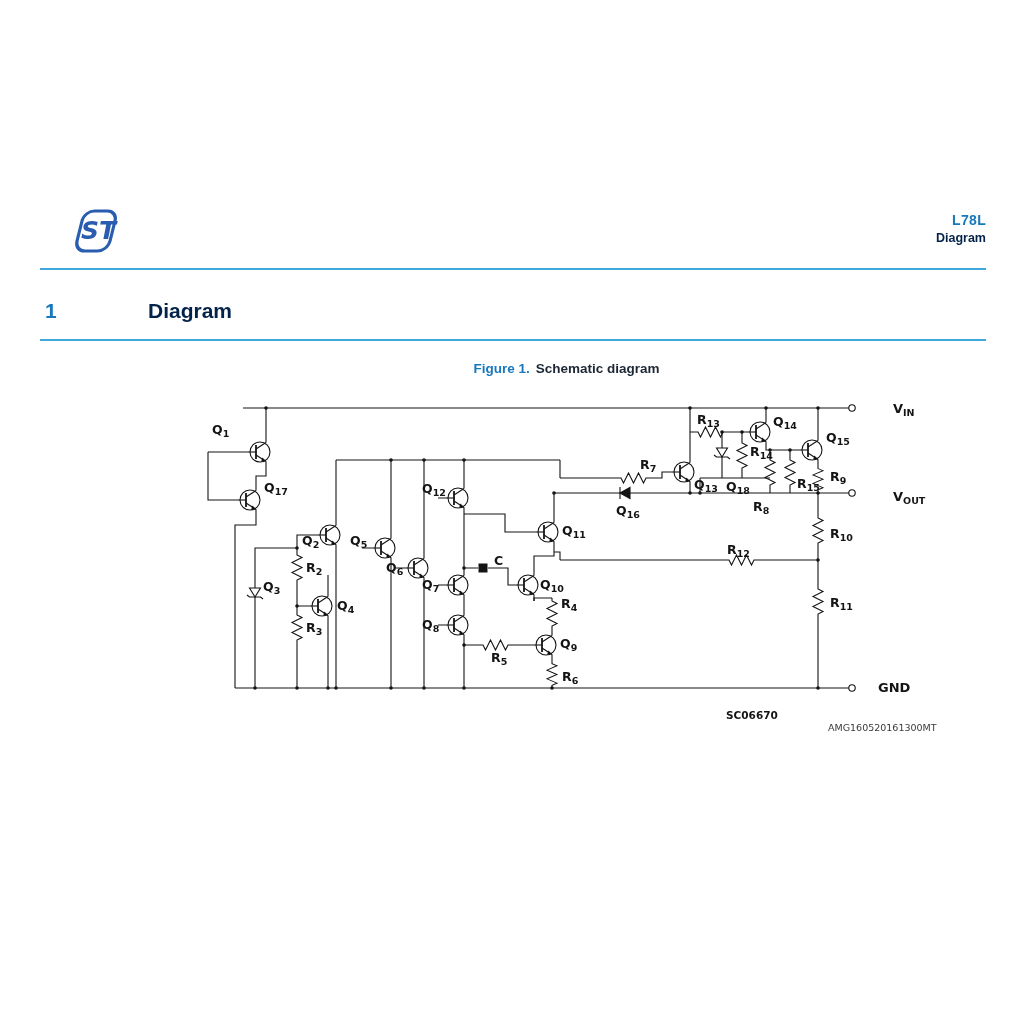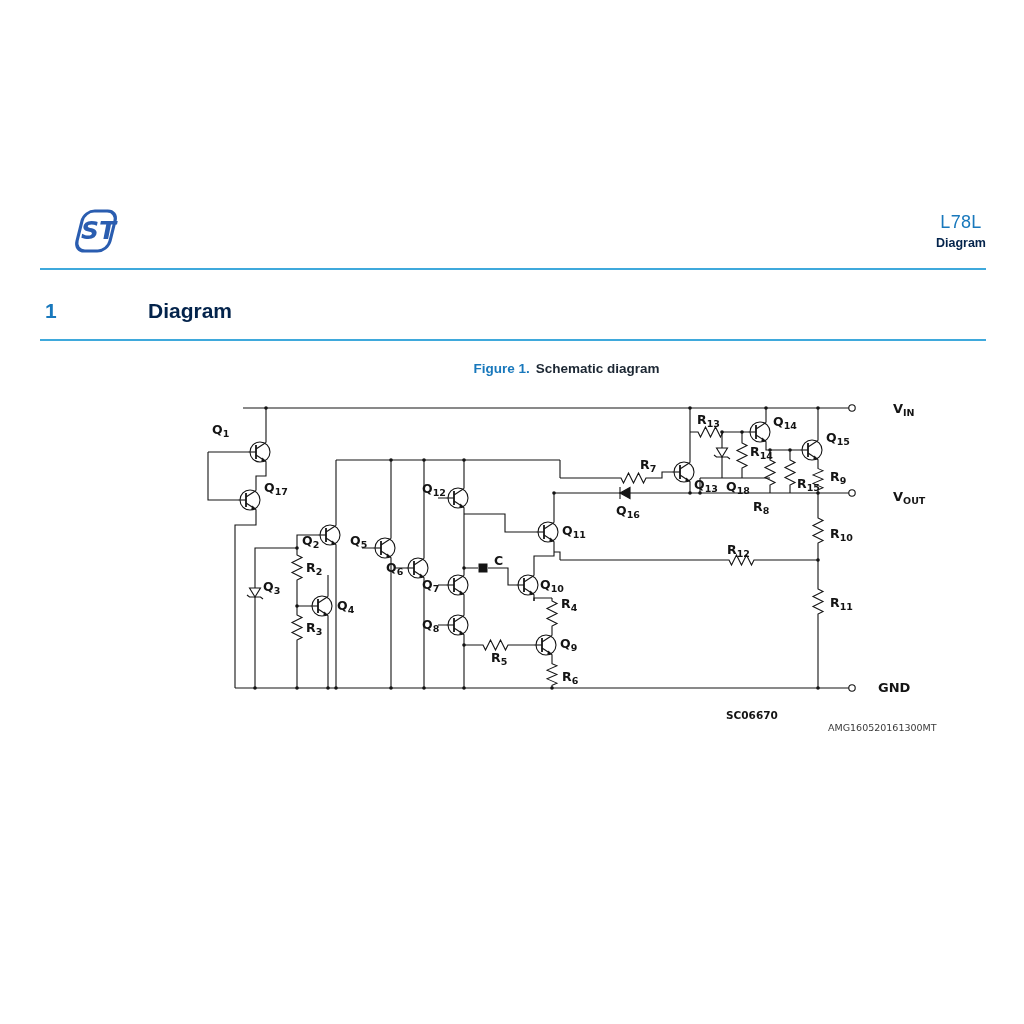--- a/index.html
+++ b/index.html
@@ -5,21 +5,21 @@
   html,body{margin:0;padding:0;}
   body{
     width:1024px;height:1024px;background:#ffffff;position:relative;
     font-family:"Liberation Sans",sans-serif;overflow:hidden;
   }
   .rule{position:absolute;left:40px;width:946px;height:2px;background:#3fa9dc;}
   #rule-top{top:268px;}
   #rule-sec{top:339px;}
   .logo{position:absolute;left:72px;top:206px;}
   .hdr{position:absolute;top:212px;right:38px;text-align:right;}
-  .hdr .prod{color:#1878bc;font-size:18px;font-weight:normal;letter-spacing:.3px;text-align:center;}
+  .hdr .prod{color:#1878bc;font-size:14px;font-weight:bold;letter-spacing:.3px;}
   .hdr .subt{color:#03234b;font-size:12.5px;font-weight:bold;margin-top:3px;}
   .sec-num{position:absolute;left:45px;top:299px;color:#1878bc;font-size:21px;font-weight:bold;}
   .sec-title{position:absolute;left:148px;top:299px;color:#03234b;font-size:21px;font-weight:bold;}
   .caption{position:absolute;left:90px;top:361px;width:946px;text-align:center;
     font-size:13.5px;font-weight:bold;}
   .caption .fig{color:#1878bc;margin-left:7px;}
   .caption .ttl{color:#1c2733;margin-left:6px;}
   .sch{position:absolute;left:190px;top:392px;}
   .sch text{font-family:"DejaVu Sans",sans-serif;font-size:12.5px;font-weight:bold;fill:#141414;}
   .sch .sub{font-size:9.5px;}

